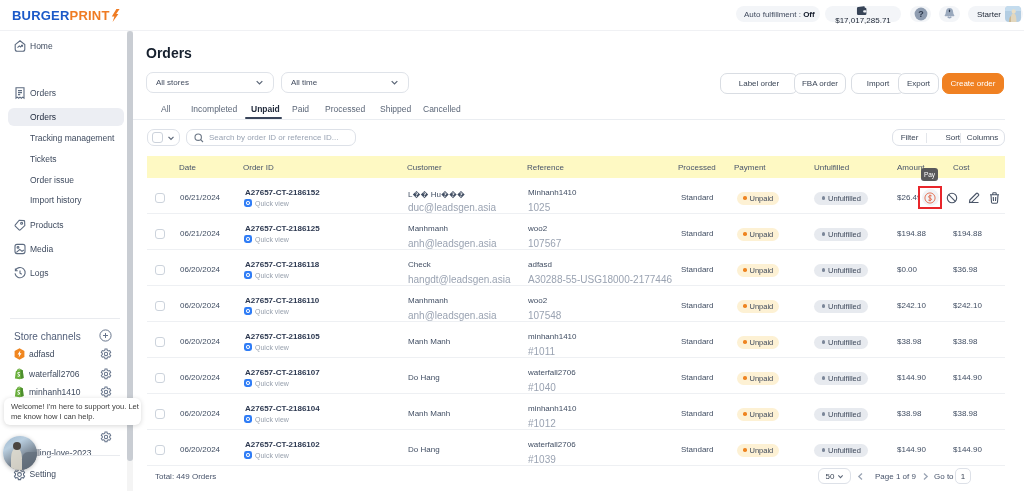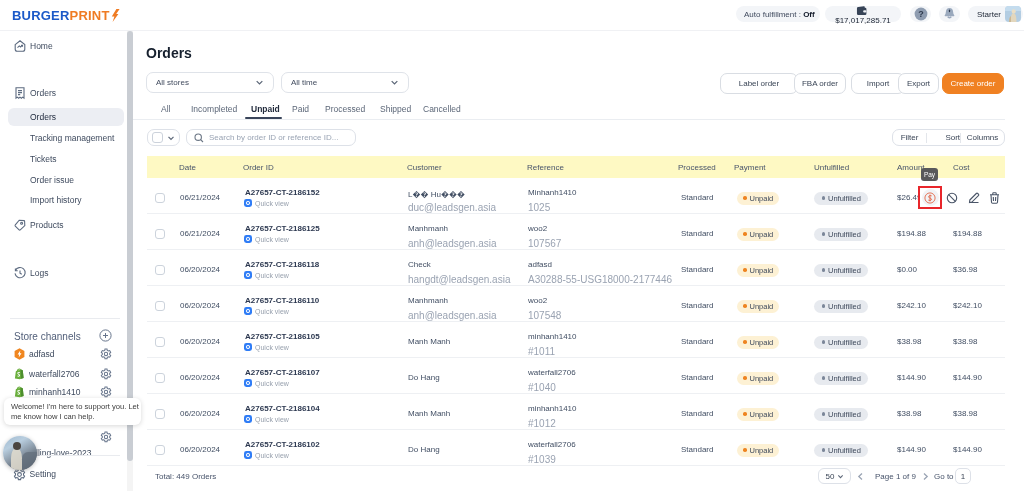--- a/index.html
+++ b/index.html
@@ -147,20 +147,26 @@
   <div class="sub on" style="top:76.5px; height:18px;">Orders</div>
   <div class="sub" style="top:96.5px;">Tracking management</div>
   <div class="sub" style="top:117.5px;">Tickets</div>
   <div class="sub" style="top:138px;">Order issue</div>
   <div class="sub" style="top:158.5px;">Import history</div>
   <div class="mi" style="top:182.5px;">
     <svg width="14" height="14" viewBox="0 0 14 14" fill="none" stroke="#5d6b80" stroke-width="1.1">
       <path d="M6.2 2.2 L11 2.6 Q11.6 2.65 11.6 3.3 L11.8 7.6 L7.3 11.9 Q6.7 12.4 6.1 11.9 L2.3 8.1 Q1.8 7.5 2.3 6.9 Z"></path>
       <circle cx="8.6" cy="5.2" r="1"></circle>
     </svg>Products</div>
+  <div class="mi" style="top:207px;">
+    <svg width="14" height="14" viewBox="0 0 14 14" fill="none" stroke="#5d6b80" stroke-width="1.1">
+      <rect x="2" y="2.4" width="10" height="9.2" rx="2"></rect>
+      <circle cx="5" cy="5.4" r="0.9"></circle>
+      <path d="M3.4 10.4 L6.8 7.4 L9 9.4 L10.8 8"></path>
+    </svg>Media</div>
   <div class="mi" style="top:231px;">
     <svg width="14" height="14" viewBox="0 0 14 14" fill="none" stroke="#5d6b80" stroke-width="1.1">
       <path d="M2.4 4.5 A5.1 5.1 0 1 1 2 7.4 M2.4 2.4 v2.3 h2.3"></path>
       <path d="M7 4.6 V7.2 L8.8 8.3"></path>
     </svg>Logs</div>
   <div class="divider" style="top:287px;"></div>
   <div class="store" style="top:296px; color:#53607a; font-size:10px;">Store channels</div>
   <svg class="gear" style="left:99px; top:298px;" width="13" height="13" viewBox="0 0 13 13" fill="none" stroke="#67758c" stroke-width="1">
     <circle cx="6.5" cy="6.5" r="5.6"></circle>
       <path d="M6.5 4 v5 M4 6.5 h5"></path>

